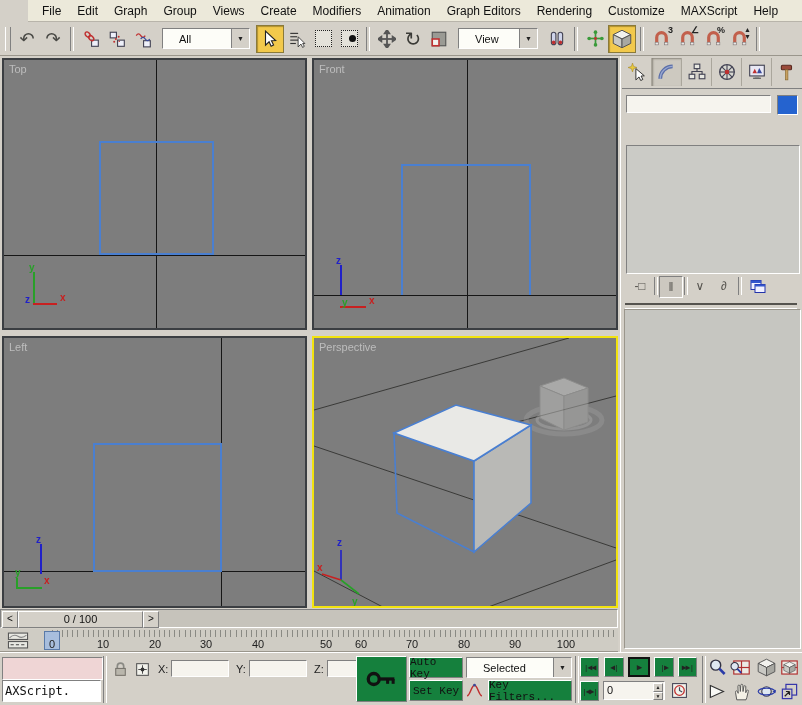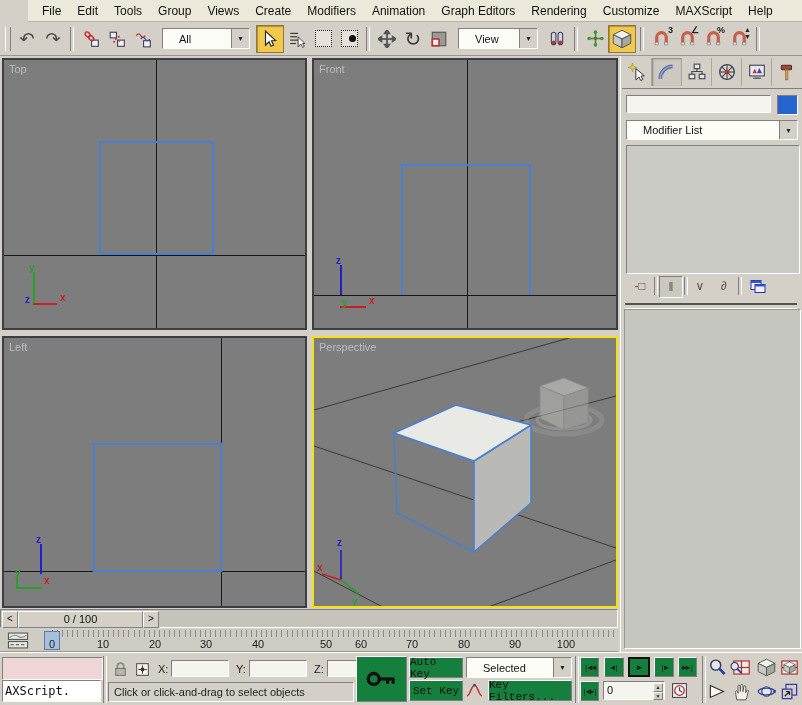--- a/index.html
+++ b/index.html
@@ -255,21 +255,21 @@
         <path d="M3,12 h3 M8,12 h3 M13,12 h3" stroke="#444"></path>
       </symbol>
 </defs>
 </svg>
 
 <div id="app">
 
   <div class="abs menubar">
       <span class="menu-item">File</span>
       <span class="menu-item">Edit</span>
-      <span class="menu-item">Tools</span>
+      <span class="menu-item">Graph</span>
       <span class="menu-item">Group</span>
       <span class="menu-item">Views</span>
       <span class="menu-item">Create</span>
       <span class="menu-item">Modifiers</span>
       <span class="menu-item">Animation</span>
       <span class="menu-item">Graph Editors</span>
       <span class="menu-item">Rendering</span>
       <span class="menu-item">Customize</span>
       <span class="menu-item">MAXScript</span>
       <span class="menu-item">Help</span>
@@ -491,24 +491,20 @@
           </svg>
         </span>
       <span class="cp-tab" style="border-right:none;">
           <svg class="ic" width="18" height="18">
             <use href="#sym-util"></use>
           </svg>
         </span>
     </div>
     <input class="field abs" style="left: 5px; top: 39px; width: 145px; height: 18px;" value="">
     <span class="abs swatch" style="left:156px;top:39px;width:19px;height:18px;background:#2563cf;"></span>
-    <div class="abs combo" style="left:5px;top:64px;width:172px;height:20px;">
-      <span class="cval">Modifier List</span>
-      <span class="carr">▼</span>
-    </div>
     <div class="abs stackbox" style="left:5px;top:89px;width:172px;height:127px;"></div>
     <div class="abs" style="left:0;top:220px;width:182px;height:22px;">
       <span class="sbtn" style="left:8px;">-□</span>
       <span class="vsep" style="left:33px;top:1px;height:18px;"></span>
       <span class="sbtn toggled" style="left:38px;">‖</span>
       <span class="vsep" style="left:63px;top:1px;height:18px;"></span>
       <span class="sbtn" style="left:68px;">∨</span>
       <span class="sbtn" style="left:92px;">∂</span>
       <span class="vsep" style="left:117px;top:1px;height:18px;"></span>
       <span class="sbtn" style="left:126px;">
@@ -564,21 +560,20 @@
         <svg class="ic" width="17" height="17">
           <use href="#sym-absmode"></use>
         </svg>
       </span>
     <span class="coordlbl" style="left:158px;">X:</span>
     <input class="field coordfld" style="left: 171px;" value="">
     <span class="coordlbl" style="left:236px;">Y:</span>
     <input class="field coordfld" style="left: 249px;" value="">
     <span class="coordlbl" style="left:314px;">Z:</span>
     <input class="field coordfld" style="left: 327px; width: 56px;" value="">
-    <div class="promptbar">Click or click-and-drag to select objects</div>
     <div class="btn keybtn">
         <svg class="ic" width="34" height="22">
           <use href="#sym-key"></use>
         </svg>
       </div>
 
     <div class="btn abs" style="left:409px;top:4px;width:54px;height:21px;">Auto Key</div>
     <div class="btn abs" style="left:409px;top:27px;width:54px;height:21px;">Set Key</div>
     <div class="abs combo" style="left:466px;top:4px;width:106px;height:21px;">
       <span class="cval">Selected</span>

